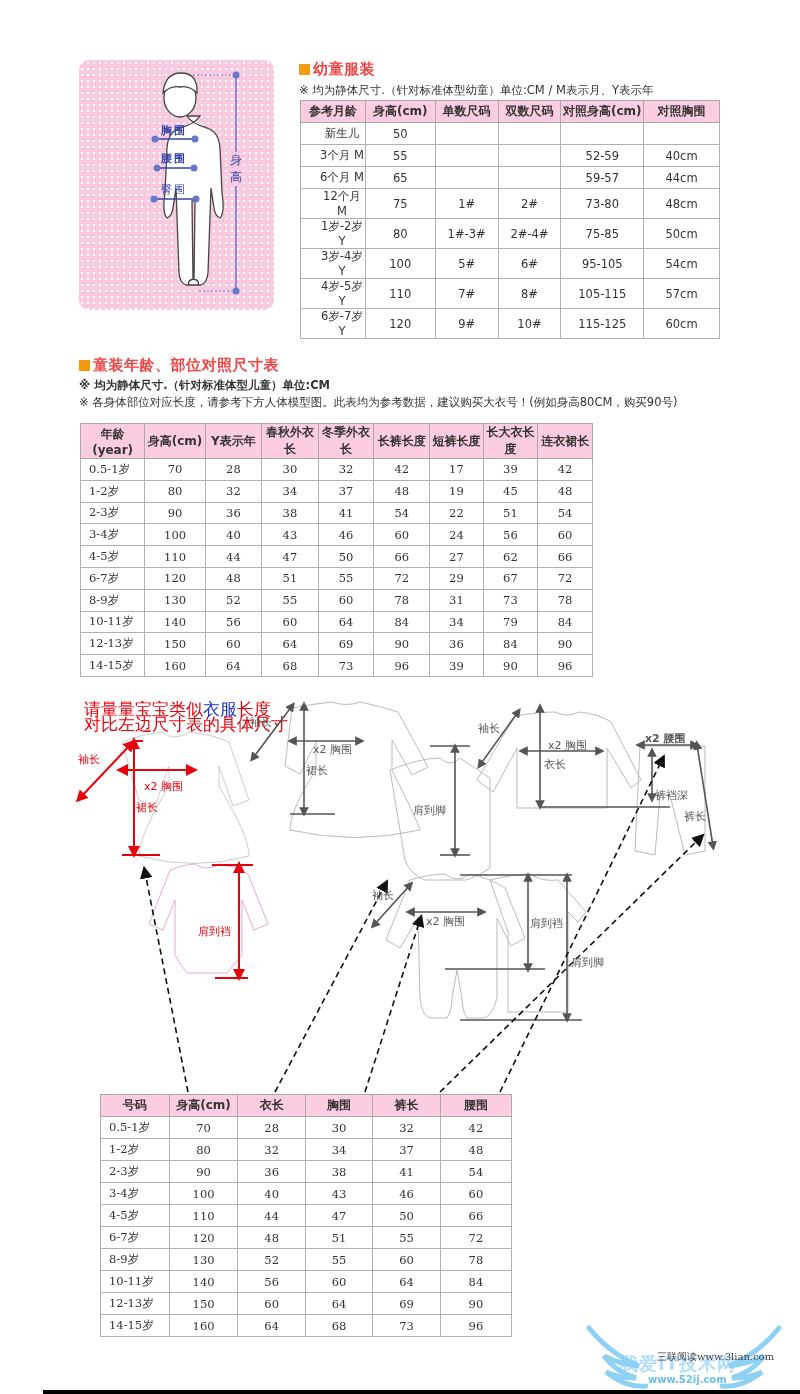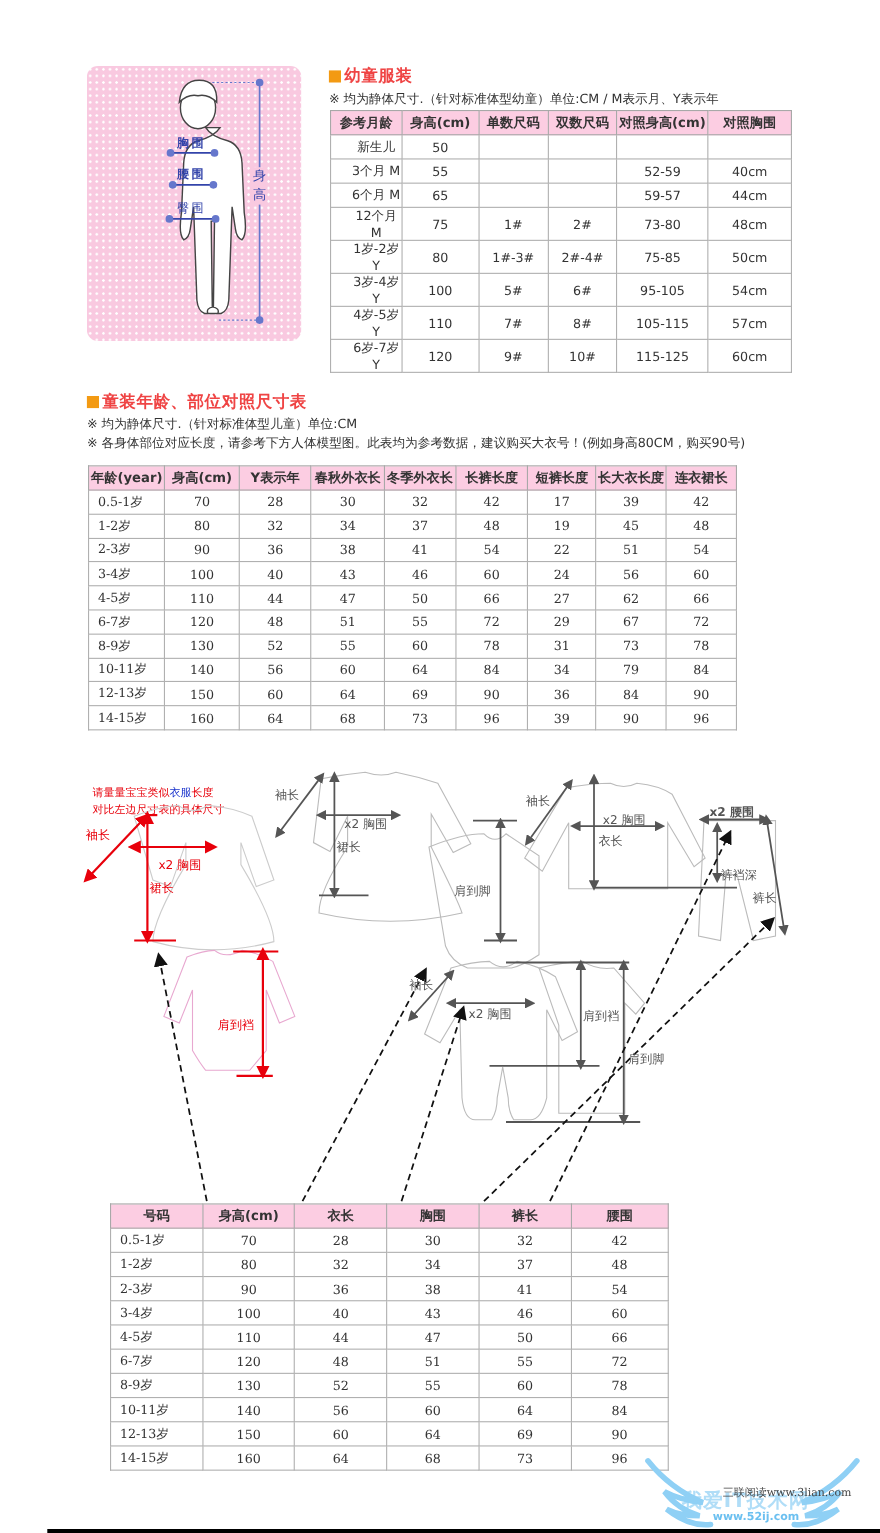--- a/index.html
+++ b/index.html
@@ -15,21 +15,21 @@
   .note{font-size:11.5px;color:#333;white-space:nowrap;}
   table.sz{border-collapse:collapse;position:absolute;font-size:11.5px;color:#333;}
   table.sz th{background:#fccde2;font-weight:bold;color:#333;border:1px solid #a8a8a8;padding:0;height:21px;font-size:12px;}
   table.sz td{border:1px solid #b0b0b0;text-align:center;padding:0;height:21px;}
   table.sz td.first{text-align:left;padding-left:8px;}
   table.sz.t1 td.first{text-align:center;padding-left:18px;}
   table.sz.t1 td{height:21px;}
   table.sz.t2 td{height:20.8px;font-family:"DejaVu Serif","Liberation Serif",serif;}
   table.sz.t3 td{height:21px;font-family:"DejaVu Serif","Liberation Serif",serif;}
   table.sz.t3 th{text-align:center;}
-  .redtext{color:#e8000b;font-size:10px;line-height:15px;white-space:nowrap;margin-top:12px;}
+  .redtext{color:#e8000b;font-size:17px;line-height:15px;white-space:nowrap;}
   .redtext .blue{color:#1a33cc;}
   .lbl{font-size:11px;color:#555;white-space:nowrap;}
   .lbl.red{color:#e8000b;}
   .footer-line{left:43px;top:1390px;width:757px;height:4px;background:#000;}
   .wm{left:584px;top:1318px;width:200px;height:72px;}
   .wm-text{left:645px;top:1350px;font-size:10px;color:#444;font-family:"DejaVu Serif","Liberation Serif",serif;white-space:nowrap;margin-left:12px;}
   .wm-big{left:620px;top:1352px;font-size:18px;color:#8fd0f5;opacity:.7;font-weight:bold;letter-spacing:1px;white-space:nowrap;}
   .wm-url{left:648px;top:1374px;font-size:10px;color:#6cc0f0;font-weight:bold;white-space:nowrap;}
 </style>
 </head>
@@ -158,24 +158,24 @@
         <td>10#</td>
         <td>115-125</td>
         <td>60cm</td>
       </tr>
     </tbody>
 </table>
 
 <div class="abs section-title" style="left:79px;top:356px;">
   <span class="sq"></span><span>童装年龄、部位对照尺寸表</span>
 </div>
-<div class="abs note" style="left:79px;top:378px;">※ 均为静体尺寸.（针对标准体型儿童）单位:CM</div>
+<div class="abs note" style="left:79px;top:378px;font-weight:bold;">※ 均为静体尺寸.（针对标准体型儿童）单位:CM</div>
 <div class="abs note" style="left:79px;top:395px;">※ 各身体部位对应长度，请参考下方人体模型图。此表均为参考数据，建议购买大衣号！(例如身高80CM，购买90号)</div>
 
-<table class="sz t2" style="left:80px;top:423px;width:590px;">
+<table class="sz t2" style="left:80px;top:423px;width:513px;">
   <colgroup>
       <col style="width:73px">
       <col style="width:72px">
       <col style="width:72px">
       <col style="width:73px">
       <col style="width:71px">
       <col style="width:72px">
       <col style="width:68px">
       <col style="width:70px">
       <col style="width:70px">
@@ -411,21 +411,21 @@
 <div class="abs lbl" style="left:544px;top:757px;">衣长</div>
 <div class="abs lbl" style="left:645px;top:731px;font-weight:bold;">x2 腰围</div>
 <div class="abs lbl" style="left:655px;top:788px;">裤裆深</div>
 <div class="abs lbl" style="left:684px;top:809px;">裤长</div>
 
 <div class="abs lbl" style="left:372px;top:888px;">袖长</div>
 <div class="abs lbl" style="left:426px;top:914px;">x2 胸围</div>
 <div class="abs lbl" style="left:530px;top:916px;">肩到裆</div>
 <div class="abs lbl" style="left:571px;top:955px;">肩到脚</div>
 
-<table class="sz t3" style="left:100px;top:1094px;width:508px;">
+<table class="sz t3" style="left:100px;top:1094px;width:412px;">
   <colgroup>
       <col style="width:72px">
       <col style="width:72px">
       <col style="width:72px">
       <col style="width:72px">
       <col style="width:72px">
       <col style="width:76px">
     </colgroup>
   <thead>
       <tr>

